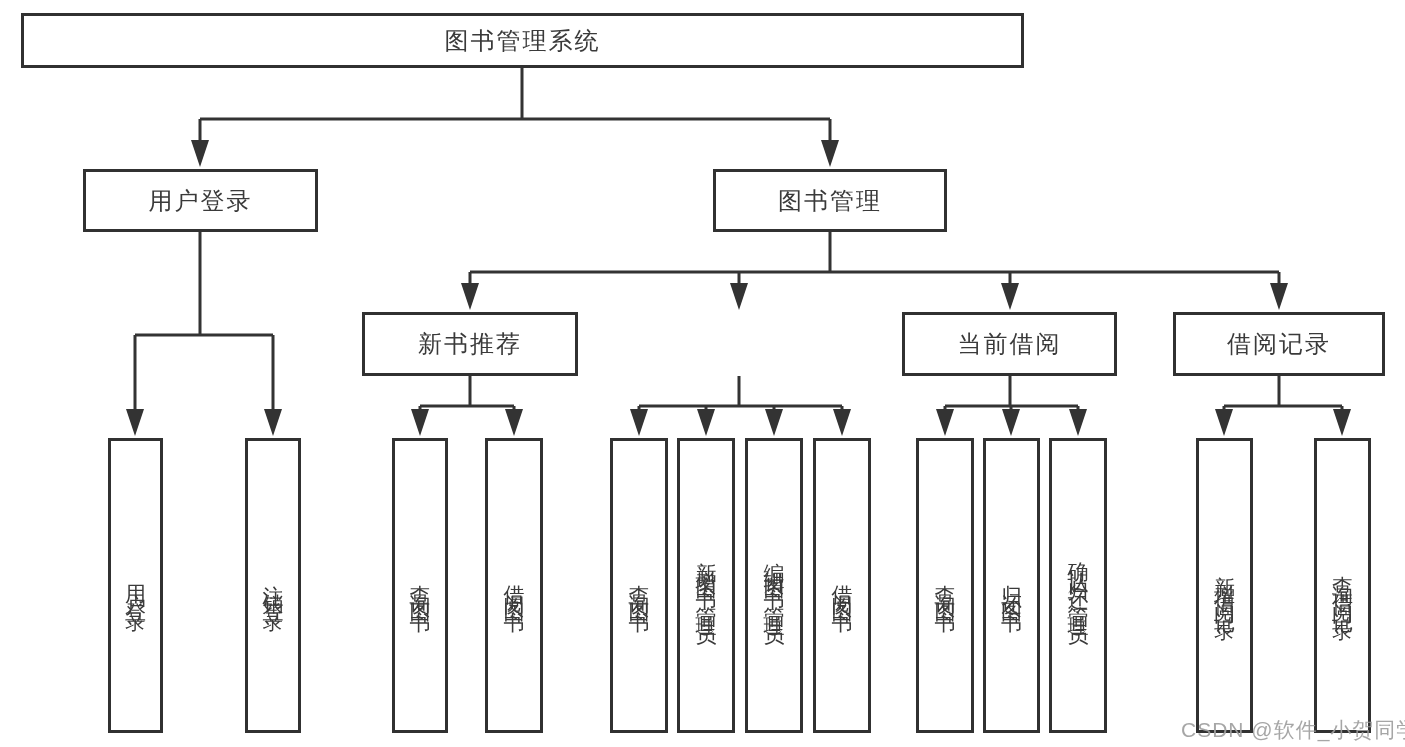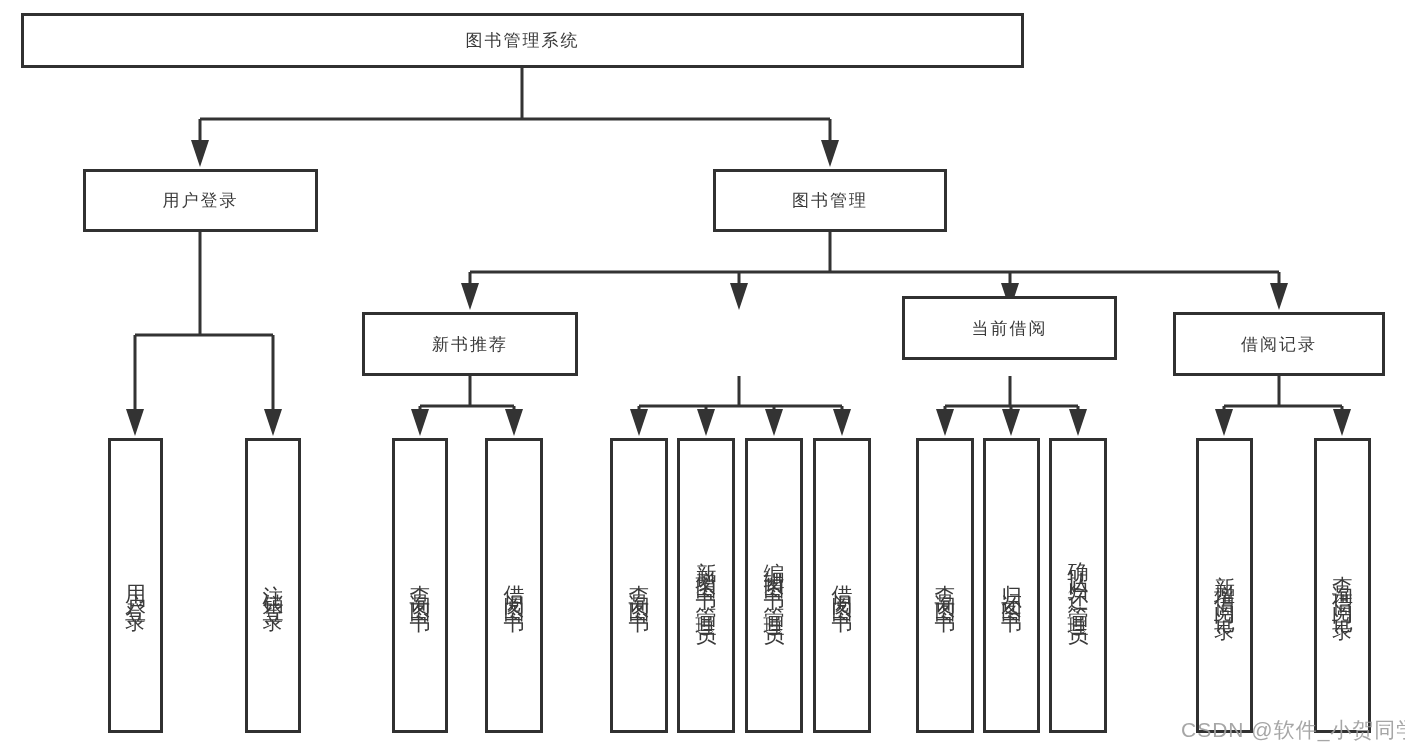--- a/index.html
+++ b/index.html
@@ -20,21 +20,21 @@
     position: absolute;
     box-sizing: border-box;
     background: #ffffff;
     border: 3px solid #313131;
     display: flex;
     align-items: center;
     justify-content: center;
     z-index: 2;
   }
   .hlabel {
-    font-size: 17px;
+    font-size: 24px;
     color: #3a3a3a;
     letter-spacing: 2px;
     white-space: nowrap;
   }
   .vlabel {
     writing-mode: vertical-lr;
     font-size: 21px;
     color: #3a3a3a;
     letter-spacing: 9px;
     line-height: 1.15;
@@ -80,21 +80,21 @@
   <div class="node" style="left:83px;top:169px;width:235px;height:63px">
     <span class="hlabel">用户登录</span>
   </div>
   <div class="node" style="left:362px;top:312px;width:216px;height:64px">
     <span class="hlabel">新书推荐</span>
   </div>
 
   <div class="node" style="left:713px;top:169px;width:234px;height:63px">
     <span class="hlabel">图书管理</span>
   </div>
-  <div class="node" style="left:902px;top:296px;width:215px;height:64px">
+  <div class="node" style="left:902px;top:312px;width:215px;height:64px">
     <span class="hlabel">当前借阅</span>
   </div>
   <div class="node" style="left:1173px;top:312px;width:212px;height:64px">
     <span class="hlabel">借阅记录</span>
   </div>
 
   <div class="node" style="left:108px;top:438px;width:55px;height:295px">
     <span class="vlabel">用户登录</span>
   </div>
   <div class="node" style="left:245px;top:438px;width:56px;height:295px">

